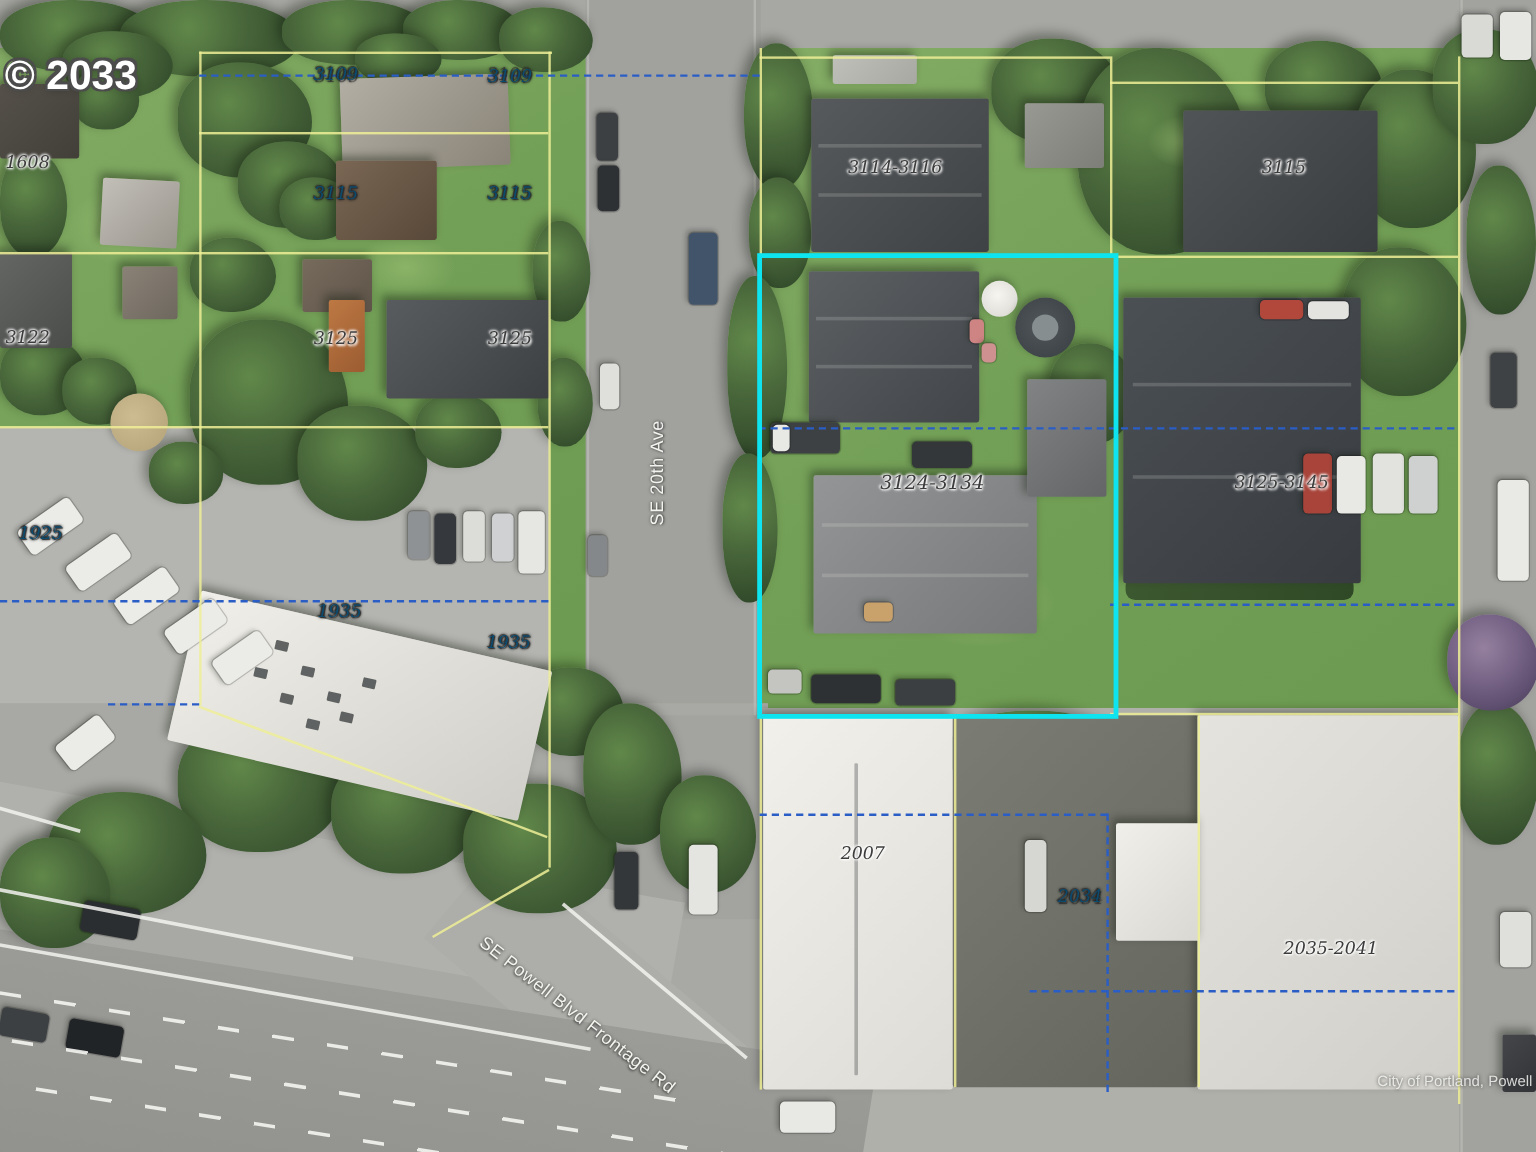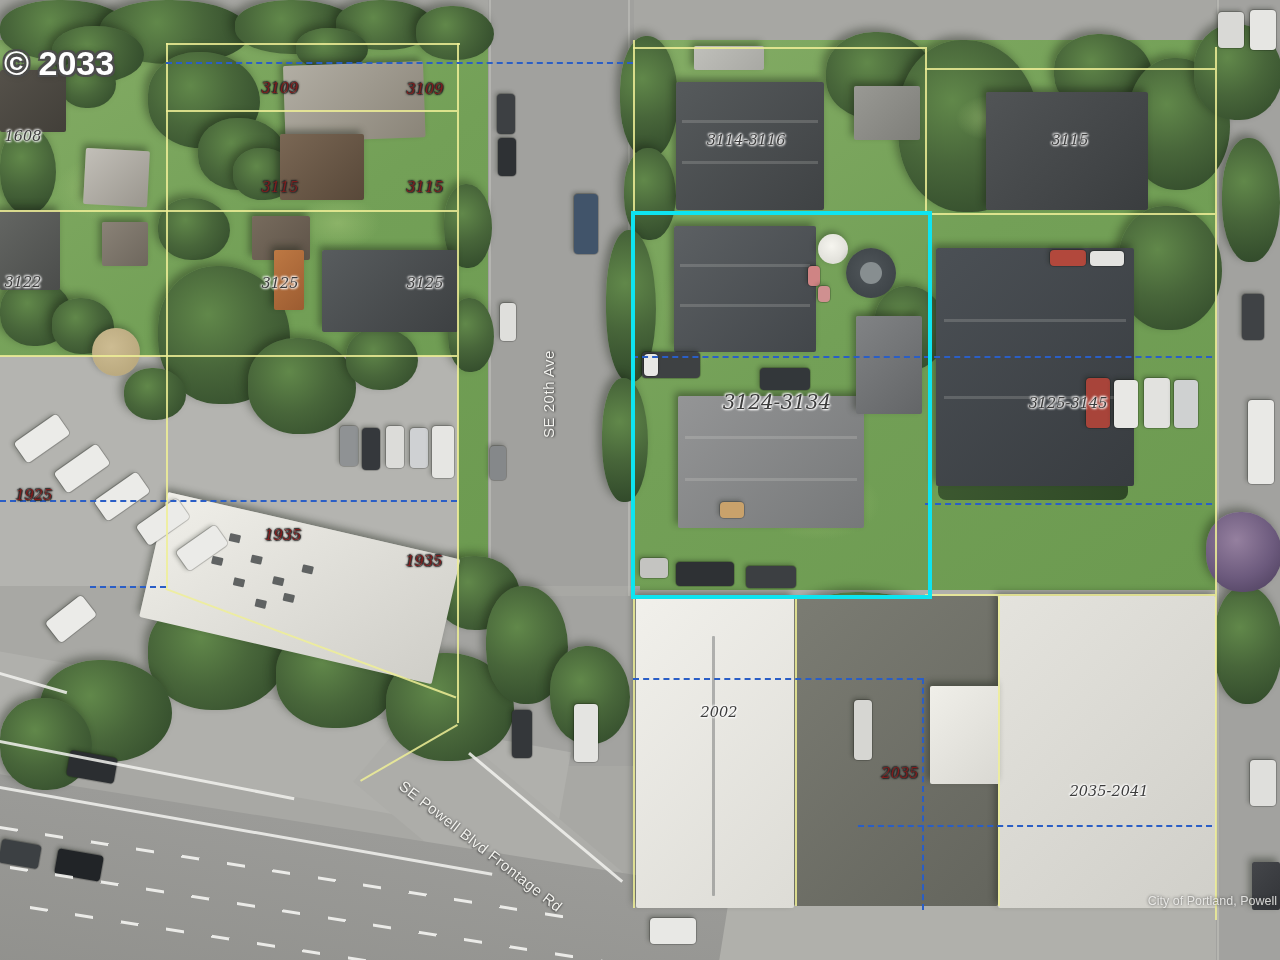--- a/index.html
+++ b/index.html
@@ -23,21 +23,21 @@
   .solidline{position:absolute;height:3px;background:#f2f2ee;opacity:.85;transform-origin:left top;}
   .dashline{position:absolute;height:3px;opacity:.9;transform-origin:left top;
             background:repeating-linear-gradient(90deg,#f4f4f1 0 18px,transparent 18px 46px);}
   .pline{position:absolute;background:#eeee96;opacity:.85;}
   .zline-h{position:absolute;border-top:2px dashed #2a5ec6;height:0;}
   .zline-v{position:absolute;border-left:2px dashed #2a5ec6;width:0;}
   #highlight-rect{position:absolute;border:4px solid #0ee4f0;z-index:40;}
   .plabel{position:absolute;font-family:"DejaVu Serif", serif;font-style:italic;
           font-size:14.5px;white-space:nowrap;transform:translate(-50%,-50%);z-index:50;}
   .lbl-dark{color:#3c3c3c;text-shadow:0 0 2px #fff,0 0 3px #fff,1px 1px 2px #fff,-1px -1px 2px #fff;}
-  .lbl-light{color:#7f1d1d;text-shadow:0 0 2px #222,0 0 3px #222,1px 1px 1px #333,-1px -1px 1px #333;margin-top:25px;}
+  .lbl-light{color:#0c4a6e;text-shadow:0 0 2px #222,0 0 3px #222,1px 1px 1px #333,-1px -1px 1px #333;}
   .street-label{position:absolute;color:#f3f3ef;font-size:15px;letter-spacing:.5px;white-space:nowrap;
           text-shadow:0 1px 2px rgba(0,0,0,.6),0 0 3px rgba(0,0,0,.35);z-index:50;}
   .watermark{position:absolute;left:4px;top:44px;font-size:34px;font-weight:700;color:#fff;z-index:60;
           text-shadow:2px 2px 0 #4c4c4c,-2px -2px 0 #4c4c4c,2px -2px 0 #4c4c4c,-2px 2px 0 #4c4c4c,0 0 7px rgba(0,0,0,.35);}
   .attribution{position:absolute;right:3px;top:894px;font-size:12.5px;color:rgba(248,248,245,.82);
           text-shadow:0 0 3px rgba(50,50,50,.9);z-index:60;}
   .curb{position:absolute;background:#c1c1bd;opacity:.6;}
 </style>
 </head>
 <body>
@@ -246,27 +246,27 @@
       <div class="plabel lbl-light" style="left: 280px; top: 63px;">3109</div>
       <div class="plabel lbl-light" style="left: 425px; top: 64px;">3109</div>
       <div class="plabel lbl-dark" style="left: 23px; top: 136px;">1608</div>
       <div class="plabel lbl-light" style="left: 280px; top: 162px;">3115</div>
       <div class="plabel lbl-light" style="left: 425px; top: 162px;">3115</div>
       <div class="plabel lbl-dark" style="left: 746px; top: 140px; font-style: italic;">3114-3116</div>
       <div class="plabel lbl-dark" style="left: 1070px; top: 140px;">3115</div>
       <div class="plabel lbl-dark" style="left: 23px; top: 282px;">3122</div>
       <div class="plabel lbl-dark" style="left: 280px; top: 283px;">3125</div>
       <div class="plabel lbl-dark" style="left: 425px; top: 283px;">3125</div>
-      <div class="plabel lbl-dark" style="left: 777px; top: 402px; font-size: 20px;">3124-3134</div>
+      <div class="plabel lbl-dark" style="left: 777px; top: 402px; font-size: 16px;">3124-3134</div>
       <div class="plabel lbl-dark" style="left: 1068px; top: 403px;">3125-3145</div>
-      <div class="plabel lbl-light" style="left: 34px; top: 470px; font-style: italic;">1925</div>
+      <div class="plabel lbl-light" style="left: 34px; top: 445px; font-style: italic;">1925</div>
       <div class="plabel lbl-light" style="left: 283px; top: 510px;">1935</div>
       <div class="plabel lbl-light" style="left: 424px; top: 536px;">1935</div>
-      <div class="plabel lbl-dark" style="left: 719px; top: 712px;">2002</div>
-      <div class="plabel lbl-light" style="left: 900px; top: 748px;">2035</div>
+      <div class="plabel lbl-dark" style="left: 719px; top: 712px;">2007</div>
+      <div class="plabel lbl-light" style="left: 900px; top: 748px;">2034</div>
       <div class="plabel lbl-dark" style="left: 1109px; top: 791px;">2035-2041</div>
       <div class="street-label" style="left: 548px; top: 394px; transform: translate(-50%, -50%) rotate(-90deg);">SE 20th Ave</div>
       <div class="street-label" style="left: 481px; top: 846px; transform: translate(-50%, -50%) rotate(38deg);">SE Powell Blvd Frontage Rd</div>
     </div>
 
   <div class="watermark">© 2033</div>
   <div class="attribution">City of Portland, Powell</div>
 </div>
 
 </body></html>

